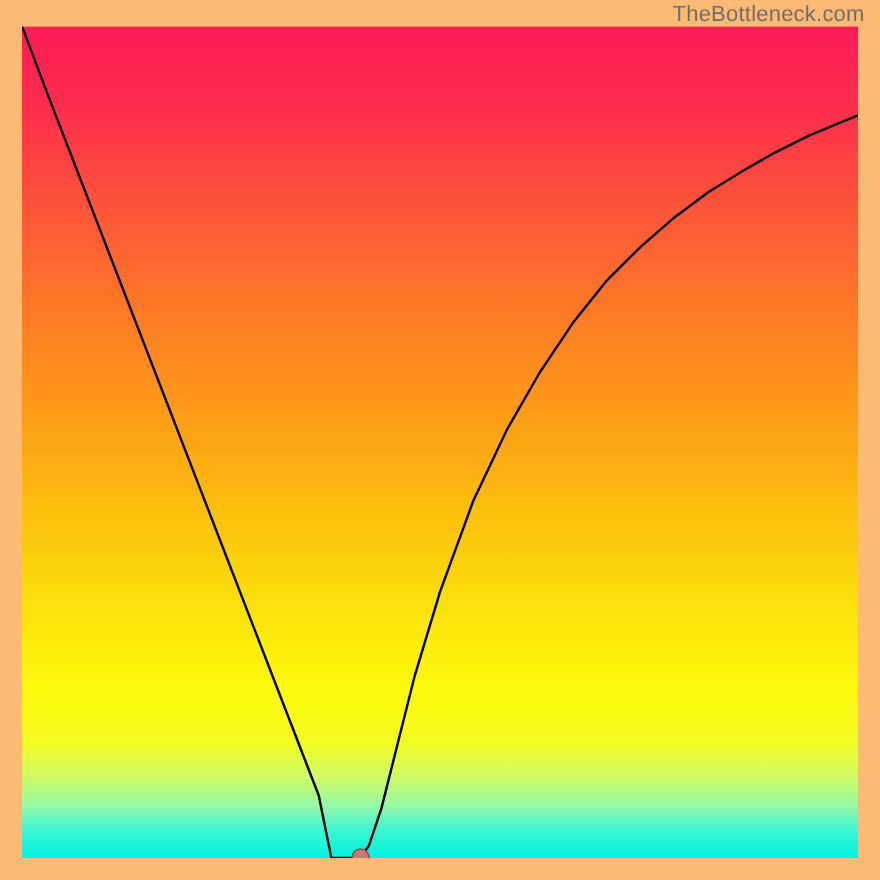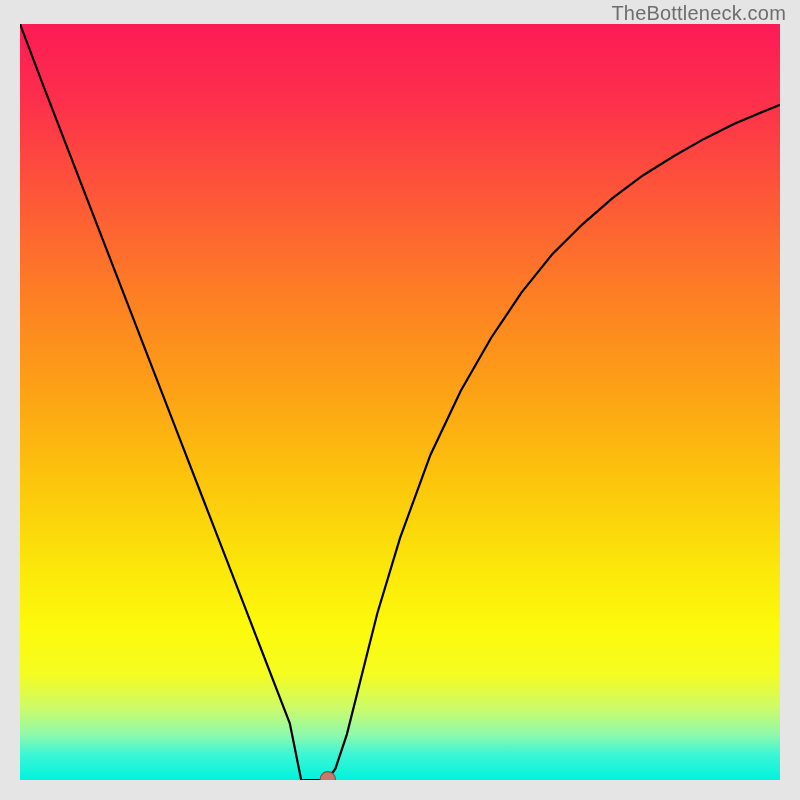--- a/index.html
+++ b/index.html
@@ -8,21 +8,21 @@
     width: 800px;
     height: 800px;
     background: #000;
     font-family: Arial, Helvetica, sans-serif;
     overflow: hidden;
   }
   .container {
     position: relative;
     width: 800px;
     height: 800px;
-    background: #e5e5e5;
+    background: #fdba74;
   }
   .watermark {
     position: absolute;
     top: 2px;
     right: 14px;
     color: #6d6d6d;
     font-size: 20px;
     font-weight: 500;
     letter-spacing: 0.2px;
     z-index: 5;

